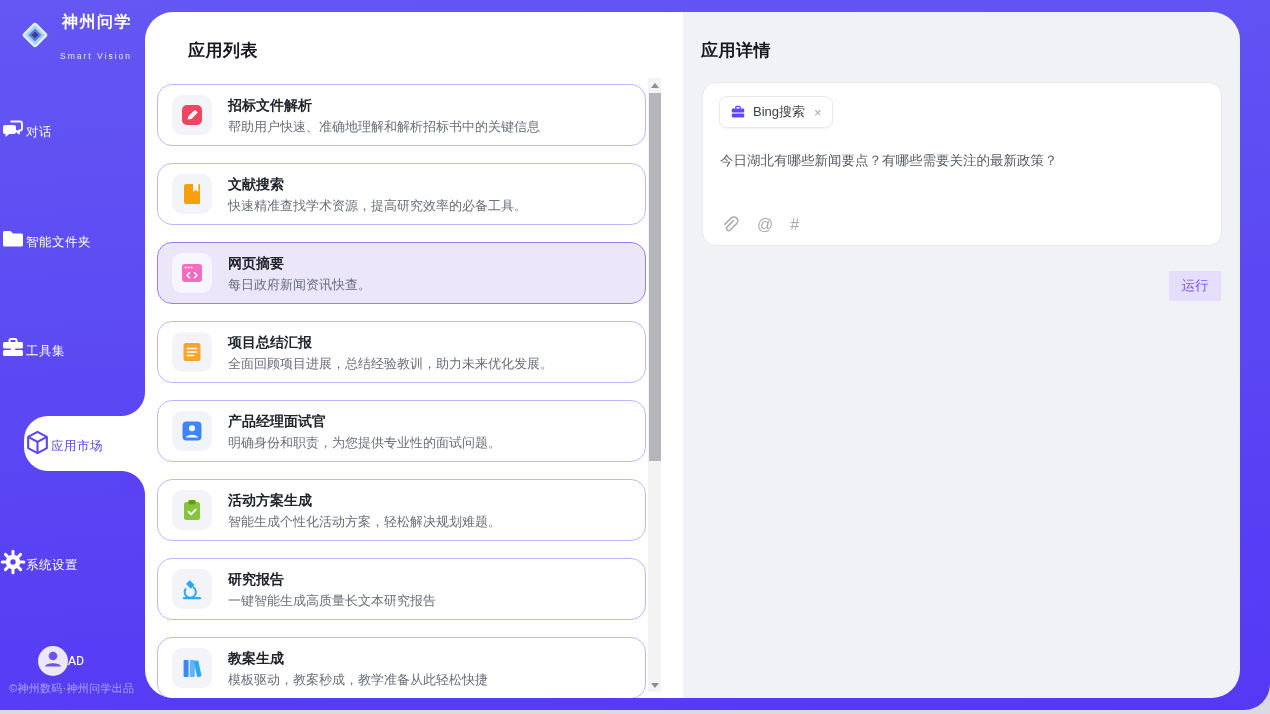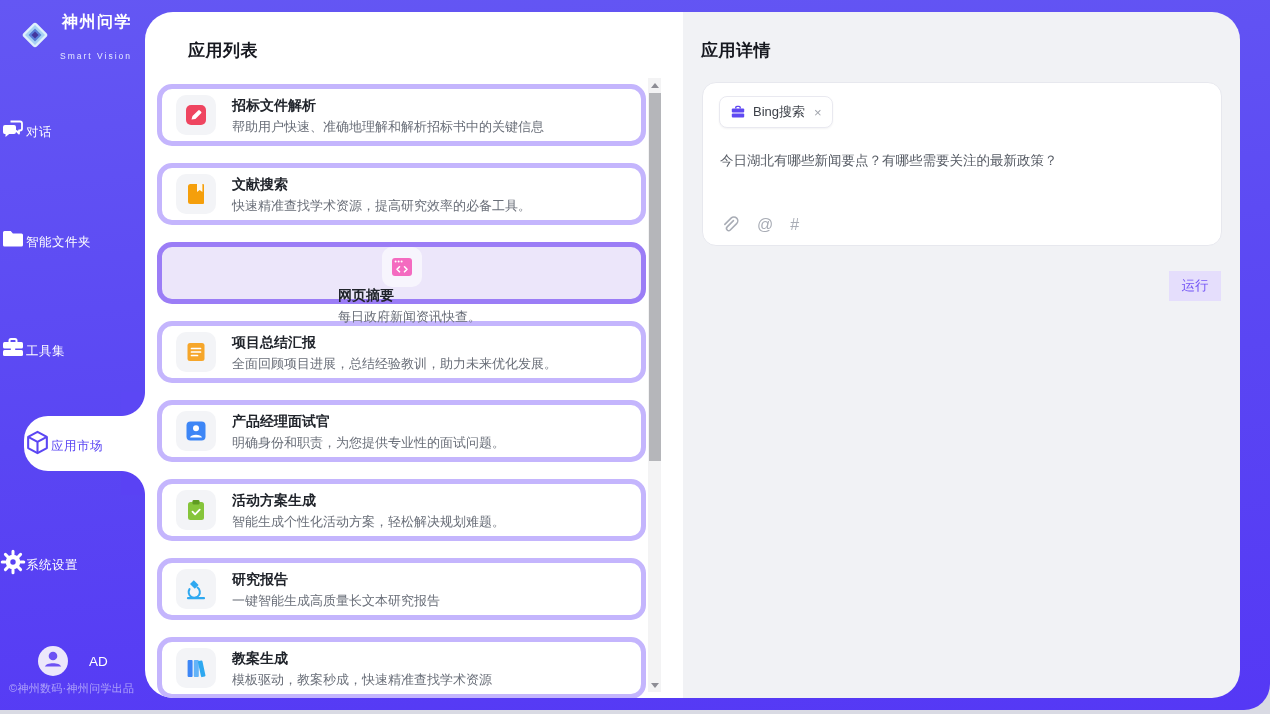--- a/index.html
+++ b/index.html
@@ -20,40 +20,40 @@
             color:#ffffff;cursor:pointer;padding:10px 0;box-sizing:border-box;}
   .nav-label{font-size:12.5px;margin-top:7px;letter-spacing:.5px;}
   .nav-icon{display:flex;align-items:center;justify-content:center;height:27px;}
   .nav-item.active{left:24px;width:121px;background:#ffffff;border-radius:24px 0 0 24px;
                    color:#5b46f3;padding:13px 35px 15px 0;}
   .nav-item.active::before{content:'';position:absolute;right:0;top:-24px;width:24px;height:24px;
      background:radial-gradient(circle at 0 0,#5c47f4 23.5px,#ffffff 24.5px);}
   .nav-item.active::after{content:'';position:absolute;right:0;bottom:-24px;width:24px;height:24px;
      background:radial-gradient(circle at 0 100%,#5a42f4 23.5px,#ffffff 24.5px);}
 
-  .user-row{position:absolute;left:38px;top:646px;display:flex;align-items:center;gap:21px;cursor:pointer;}
+  .user-row{position:absolute;left:38px;top:646px;display:flex;align-items:center;gap:0;cursor:pointer;font-family:Liberation Mono, monospace;}
   .avatar{width:30px;height:30px;border-radius:50%;background:#ece7fb;display:flex;align-items:center;justify-content:center;}
   .user-initials{color:#ffffff;font-size:13.5px;}
   .side-footer{position:absolute;left:0;top:681px;width:145px;padding-left:9px;box-sizing:border-box;
                color:rgba(255,255,255,.5);font-size:11px;letter-spacing:.3px;white-space:nowrap;}
 
   
   .content{position:absolute;left:145px;top:12px;width:1095px;height:686px;border-radius:28px;
            overflow:hidden;display:flex;}
   .list-panel{position:relative;width:538px;background:#ffffff;flex:none;}
   .detail-panel{position:relative;width:557px;background:#f1f2f5;flex:none;}
   .panel-title{position:absolute;top:27px;margin:0;font-size:17px;font-weight:bold;color:#16181f;letter-spacing:.5px;}
   .list-panel .panel-title{left:12px;margin-left:31px;}
   .detail-panel .panel-title{left:18px;}
 
   
   .app-list{position:absolute;left:12px;top:72px;width:489px;bottom:0;overflow:hidden;}
-  .app-card{box-sizing:border-box;height:62px;border:5px solid #c4b5fd;border-radius:15px;background:#ffffff;
+  .app-card{box-sizing:border-box;height:62px;border:1px solid #c4b5fd;border-radius:15px;background:#ffffff;
             display:flex;align-items:center;padding:0 14px;margin-bottom:17px;cursor:pointer;}
-  .app-card.selected{background:#ece6fa;border-color:#9b7df6;flex-direction:column;}
+  .app-card.selected{background:#ece6fa;border-color:#9b7df6;}
   .app-icon{width:40px;height:40px;border-radius:10px;background:#f3f4f7;flex:none;
             display:flex;align-items:center;justify-content:center;}
   .app-card.selected .app-icon{background:#f7f5fd;}
   .app-text{margin-left:16px;min-width:0;}
   .app-title{font-size:14px;font-weight:bold;color:#20242b;line-height:16px;}
   .app-desc{font-size:13px;color:#696e78;margin-top:6px;line-height:15px;white-space:nowrap;}
 
   
   .scrollbar{position:absolute;right:22px;top:66px;bottom:6px;width:13px;background:#f3f3f4;}
   .sb-arrow{position:absolute;left:0;width:13px;height:12px;display:flex;align-items:center;justify-content:center;cursor:pointer;}
@@ -270,21 +270,21 @@
   <div class="app-card">
     <span class="app-icon">
                 <svg width="24" height="24" viewBox="0 0 24 24">
                   <rect x="3.6" y="4" width="5" height="17" rx="1" fill="#3d86f6"></rect>
                   <rect x="9.8" y="4" width="5" height="17" rx="1" fill="#63b3f8"></rect>
                   <rect x="15.4" y="4.6" width="4.6" height="16.4" rx="1" transform="rotate(-12 17.7 12.8)" fill="#2ea8f0"></rect>
                 </svg>
               </span>
     <div class="app-text">
       <div class="app-title">教案生成</div>
-      <div class="app-desc">模板驱动，教案秒成，快速精准查找学术资源</div>
+      <div class="app-desc">模板驱动，教案秒成，教学准备从此轻松快捷</div>
     </div>
   </div>
 </div>
         <div class="scrollbar">
           <div class="sb-arrow sb-up">
               <span class="tri-up"></span>
             </div>
           <div class="sb-thumb"></div>
           <div class="sb-arrow sb-down">
               <span class="tri-down"></span>

